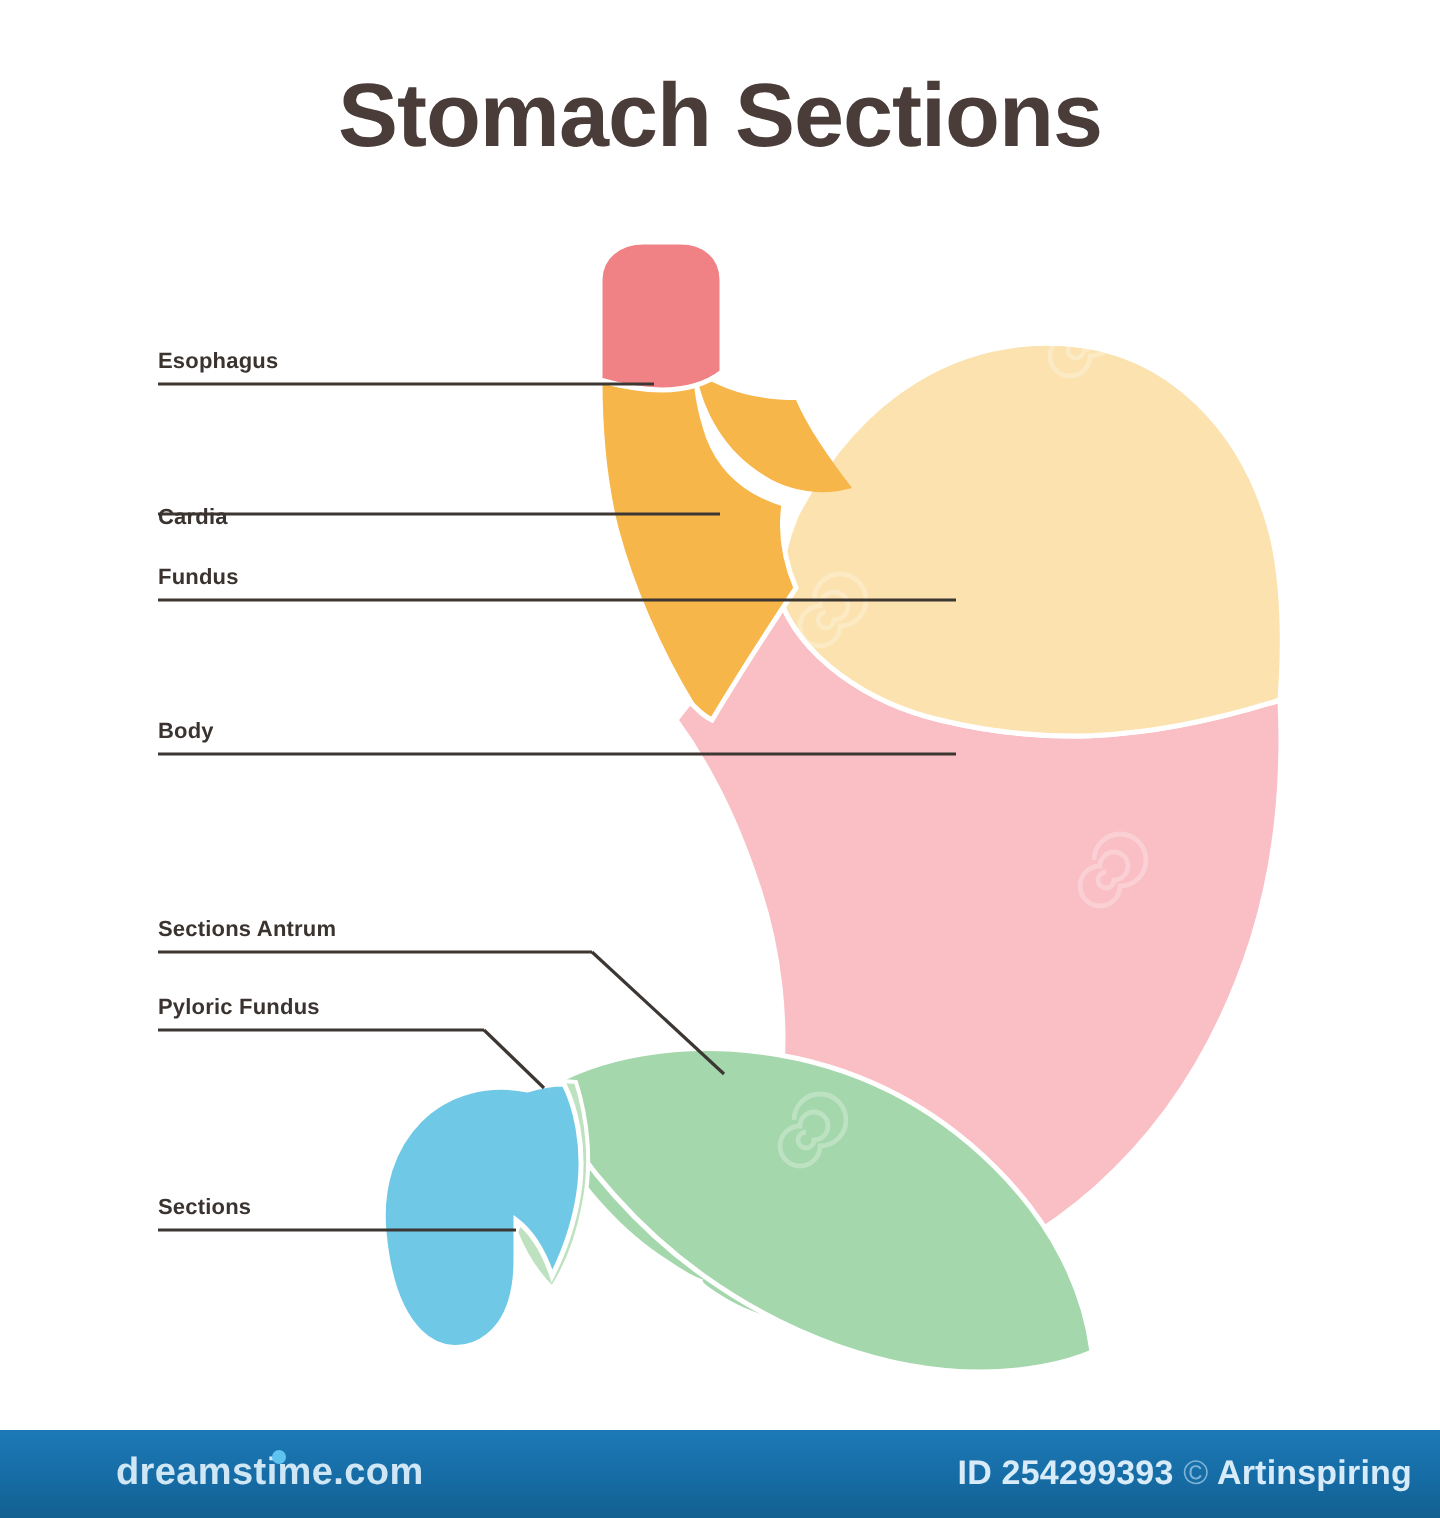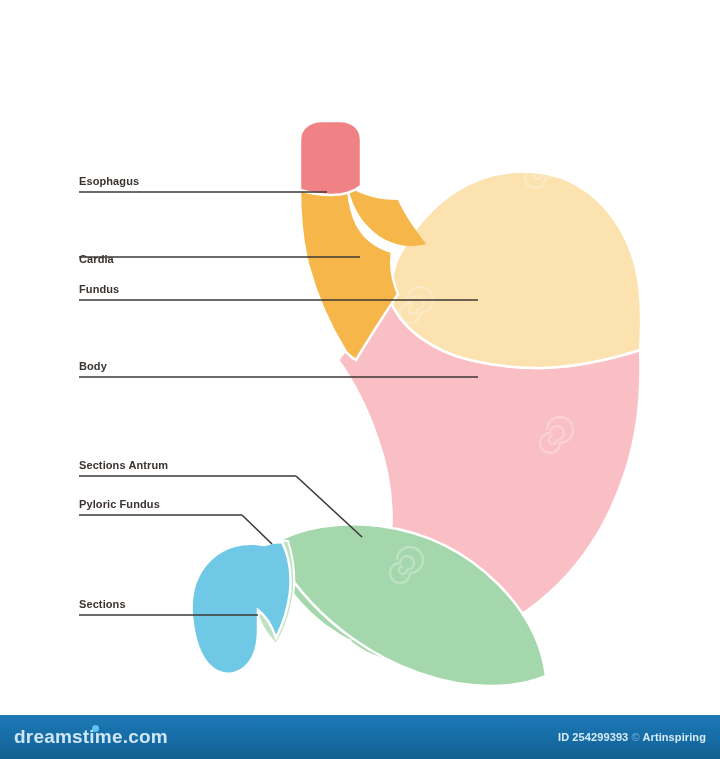--- a/index.html
+++ b/index.html
@@ -58,42 +58,44 @@
     justify-content:space-between;
     padding:0 14px;
   }
   #brand {
     position:relative;
     font-size:19px;
     font-weight:bold;
     color:#cfe6f5;
     letter-spacing:0.2px;
     font-family:"Liberation Sans", sans-serif;
+    margin-left:44px;
   }
   #brand-dot {
     position:absolute;
     width:7px; height:7px;
     border-radius:50%;
     background:#5fc3f0;
     top:-1px; left:78px;
   }
   #credit {
-    font-size:11px;
+    font-size:17px;
     font-weight:bold;
     color:#d8ebf8;
     letter-spacing:0.1px;
     font-family:"Liberation Sans", sans-serif;
   }
   #credit .copy { color:#7fb4d8; font-weight:normal; }
 </style>
 </head>
 <body>
 
 <div id="page">
 
+  <div id="title">Stomach Sections</div>
 
   <div id="diagram">
     <svg viewBox="0 0 720 715" xmlns="http://www.w3.org/2000/svg">
       <defs>
 
         <g id="spiral">
           <path d="M0,0 m-13,0 a13,13 0 1,1 13,13 a10,10 0 1,1 -10,-10 a7,7 0 1,1 7,7 a4,4 0 1,1 -4,-4" fill="none" stroke="#ffffff" stroke-width="2.4" opacity="0.55"></path>
         </g>
         <clipPath id="stomach-clip">
           <path d="M300,122 q0,-10 14,-10 l32,0 q14,0 14,10 l0,62

